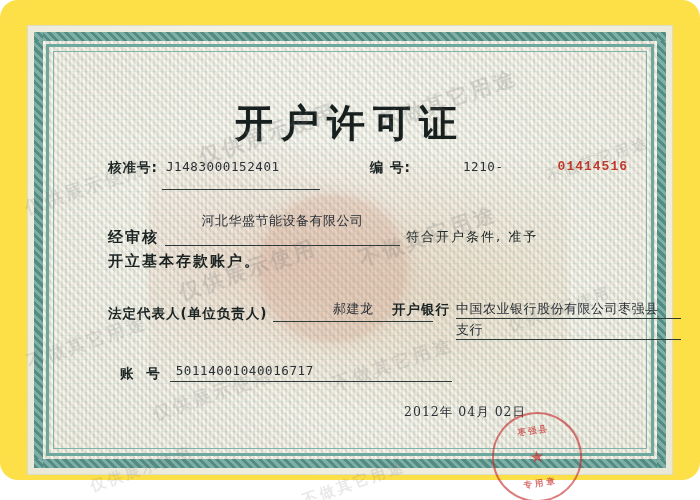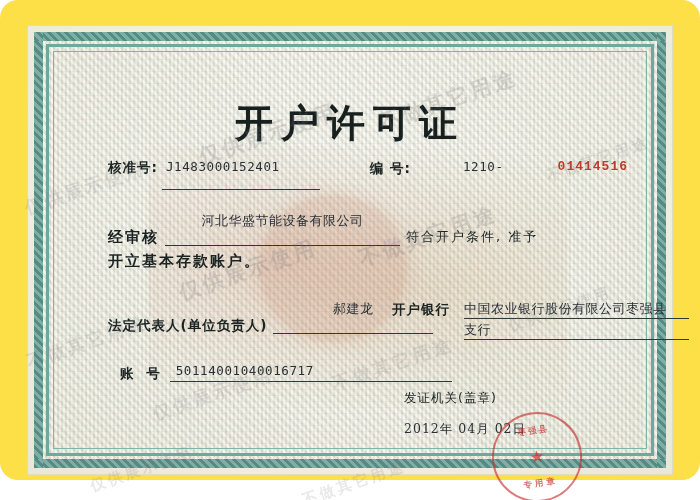--- a/index.html
+++ b/index.html
@@ -162,21 +162,21 @@
     border-bottom: 1px solid #2b3a39;
   }
 
   
   #row-approval { left: 46px; top: 98px; display: flex; align-items: flex-start; gap: 4px; }
   #row-approval .val {
     min-width: 150px;
     padding: 0 4px 13px 4px;
   }
 
-  #row-serial { right: 8px; top: 98px; display: flex; align-items: center; gap: 4px; }
+  #row-serial { right: 8px; top: 98px; display: flex; align-items: flex-start; gap: 4px; }
   #row-serial .val { padding: 0 2px 1px 2px; margin-left: 46px; }
 
   
   #line1 {
     left: 46px; top: 152px; right: 10px;
     display: flex; align-items: flex-end; gap: 6px;
   }
   #line1 .lead { font-size: 15px; font-weight: bold; letter-spacing: 2px; }
   #line1 .blank {
     flex: 0 0 235px;
@@ -185,23 +185,23 @@
   }
   #line1 .tail { font-size: 13px; font-weight: normal; letter-spacing: 2px; }
 
   #line2 {
     left: 46px; top: 192px;
     font-size: 15px; font-weight: bold; letter-spacing: 2px;
   }
 
   
   #row-rep { left: 46px; top: 240px; display: flex; align-items: flex-end; gap: 6px; }
-  #row-rep .blank { flex: 0 0 160px; text-align: center; padding-bottom: 15px; }
-
-  #row-bank { left: 330px; top: 240px; display: flex; align-items: flex-start; gap: 14px; }
+  #row-rep .blank { flex: 0 0 160px; text-align: center; padding-bottom: 3px; }
+
+  #row-bank { left: 330px; top: 240px; display: flex; align-items: flex-start; gap: 6px; }
   #row-bank .blank2 {
     width: 225px;
     padding-bottom: 1px;
   }
   #row-bank .blank2 .l1 { display: block; }
   #row-bank .blank2 .l2 { display: block; margin-top: 2px; }
 
   
   #row-account { left: 46px; top: 302px; display: flex; align-items: flex-end; gap: 6px; }
   #row-account .blank { flex: 0 0 270px; padding: 0 6px 1px 6px; }
@@ -329,21 +329,20 @@
           <span class="l2 hand underline">支行</span>
         </span>
       </div>
 
       <div class="row" id="row-account">
         <span class="label sp">账 号</span>
         <span class="blank hand mono underline">50114001040016717</span>
       </div>
 
       <div id="issuer">
-        <div>发证机关(盖章)</div>
         <div class="issuer-date">2012年 04月 02日</div>
       </div>
 
       <div class="seal">
         <div class="seal-top">枣强县</div>
         <div class="star">★</div>
         <div class="seal-bottom">专用章</div>
       </div>
 
     </div>

